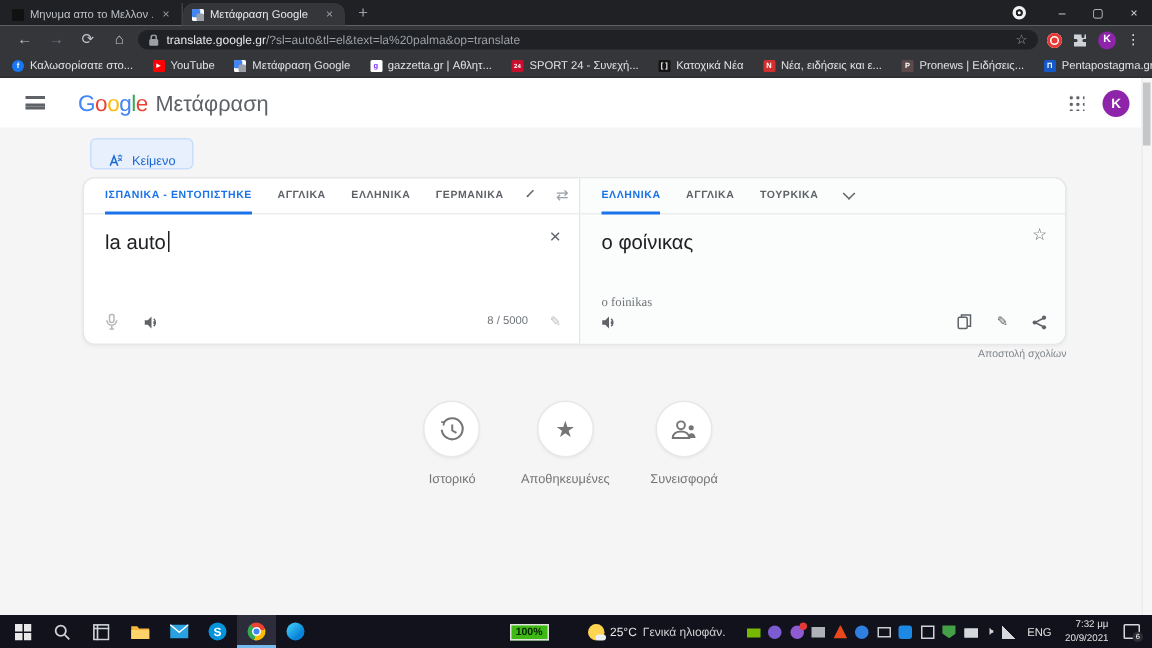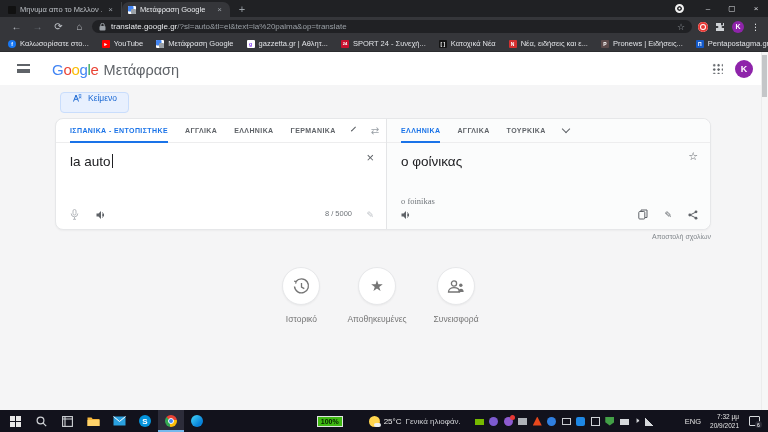--- a/index.html
+++ b/index.html
@@ -59,21 +59,21 @@
   #logo .gl { letter-spacing:-.3px; }
   .c-b{color:#4285f4}.c-r{color:#ea4335}.c-y{color:#fbbc05}.c-g{color:#34a853}
   #logo .prod { color:#5f6368; margin-left:5px; font-size:14.5px; }
   #appsgrid { left:712px; top:63px; width:11px; height:11px;
     background-image:radial-gradient(circle, #5f6368 1.1px, transparent 1.3px);
     background-size:4.4px 4.4px; background-position:0 0; }
   .avatar-lg { left:735px; top:60px; width:18px; height:18px; border-radius:50%; background:#8e24aa; color:#fff;
     font-size:9px; font-weight:bold; display:flex; align-items:center; justify-content:center; }
 
   #modebar { top:92px; left:60px; display:flex; gap:10px; }
-  .modebtn { height:21px; display:flex; align-items:flex-start; gap:6px; padding:0 11px; border-radius:4px;
+  .modebtn { height:21px; display:flex; align-items:flex-end; gap:6px; padding:0 11px; border-radius:4px;
     font-size:8.5px; color:#1967d2; background:#fff; border:1px solid #dadce0; }
   .modebtn.active { background:#e8f0fe; border-color:#c9ddfc; }
 
   #card { top:118px; left:55px; width:656px; height:112px; background:#fff; border:1px solid #e6e7e9;
     border-radius:8px; display:flex; box-shadow:0 1px 2px rgba(0,0,0,.04); }
   .panel-l { width:330px; display:flex; flex-direction:column; }
   .vdiv { width:1px; background:#e4e5e7; }
   .panel-r { flex:1; display:flex; flex-direction:column; background:#fbfcfc; border-radius:0 8px 8px 0; }
   .tabrow { height:24px; display:flex; align-items:stretch; padding-left:14px; gap:17px; border-bottom:1px solid #ededee; }
   .ltab { font-size:7px; letter-spacing:.4px; color:#5f6368; font-weight:bold; display:flex; align-items:center;
@@ -134,21 +134,21 @@
   .t-gray { background:#aeb2b8; height:7px; margin-top:1px; }
   .t-red { background:#e8481c; clip-path:polygon(50% 0,100% 100%,0 100%); }
   .t-blue { background:#2f7fe0; border-radius:50%; }
   .t-mon { border:1.3px solid #c7cbd0; height:7px; margin-top:1px; }
   .t-bt { background:#1e88e5; border-radius:2px; }
   .t-usb { border:1.2px solid #cfd2d6; }
   .t-shield { background:#43a047; clip-path:polygon(0 0,100% 0,100% 65%,50% 100%,0 65%); }
   .t-batt { border:1.2px solid #d6d9dc; height:6px; margin-top:2px; background:#d6d9dc; }
   .t-spk { color:#d6d9dc; font-size:8px; width:auto; height:auto; }
   .t-net { background:linear-gradient(to top right,#d6d9dc 49%,transparent 50%); }
-  #lang-ind { color:#e3e3e3; font-size:7.5px; margin-right:9px;margin-left:23px; }
+  #lang-ind { color:#e3e3e3; font-size:7.5px; margin-right:9px; }
   #clock { text-align:right; color:#e3e3e3; font-size:6.5px; line-height:1.45; margin-right:10px; }
   #notif { position:relative; margin-right:8px; width:11px; height:10px; border:1.2px solid #d6d9dc; border-radius:1px; }
   #notif .badge { position:absolute; right:-3px; bottom:-3px; width:7px; height:7px; border-radius:50%; background:#2b2b36;
     color:#fff; font-size:5px; display:flex; align-items:center; justify-content:center; }
 </style>
 </head>
 <body>
 
 <div id="stage">
 

